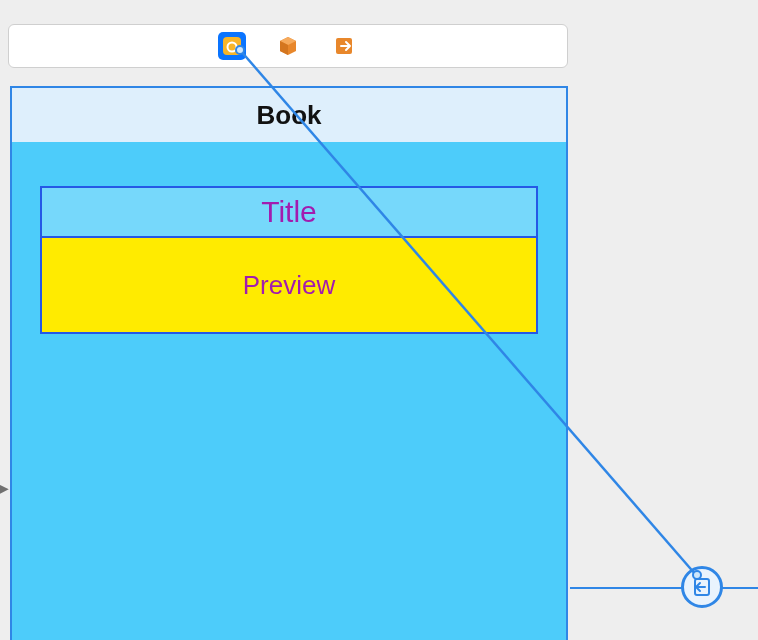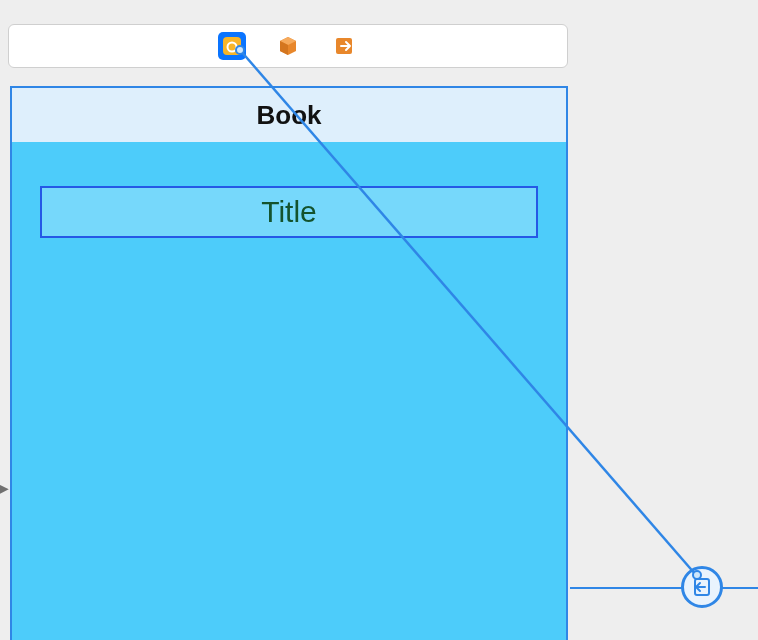--- a/index.html
+++ b/index.html
@@ -65,21 +65,21 @@
     }
     .field-stack {
       border: 2px solid #2558e6;
     }
     .field {
       background: #76d8fb;
       border-top: 2px solid #2558e6;
       display: flex;
       align-items: center;
       justify-content: center;
-      color: #14532d;
+      color: #a21caf;
     }
     .field:first-child {
       border-top: none;
     }
     .field-title {
       height: 48px;
       font-size: 30px;
       font-weight: 400;
     }
     .field-author {
@@ -161,20 +161,23 @@
 
 <div class="canvas-panel">
   <div class="panel-header">
     <span>Book</span>
   </div>
   <div class="panel-body">
     <div class="field-stack">
       <div class="field field-title">
         <span>Title</span>
       </div>
+      <div class="field field-preview">
+        <span>Preview</span>
+      </div>
     </div>
   </div>
 </div>
 
 <div class="chevron-left">▶</div>
 
 <div class="bottom-line"></div>
 
 <div class="floating-node">
   <svg width="22" height="22" viewBox="0 0 22 22">

